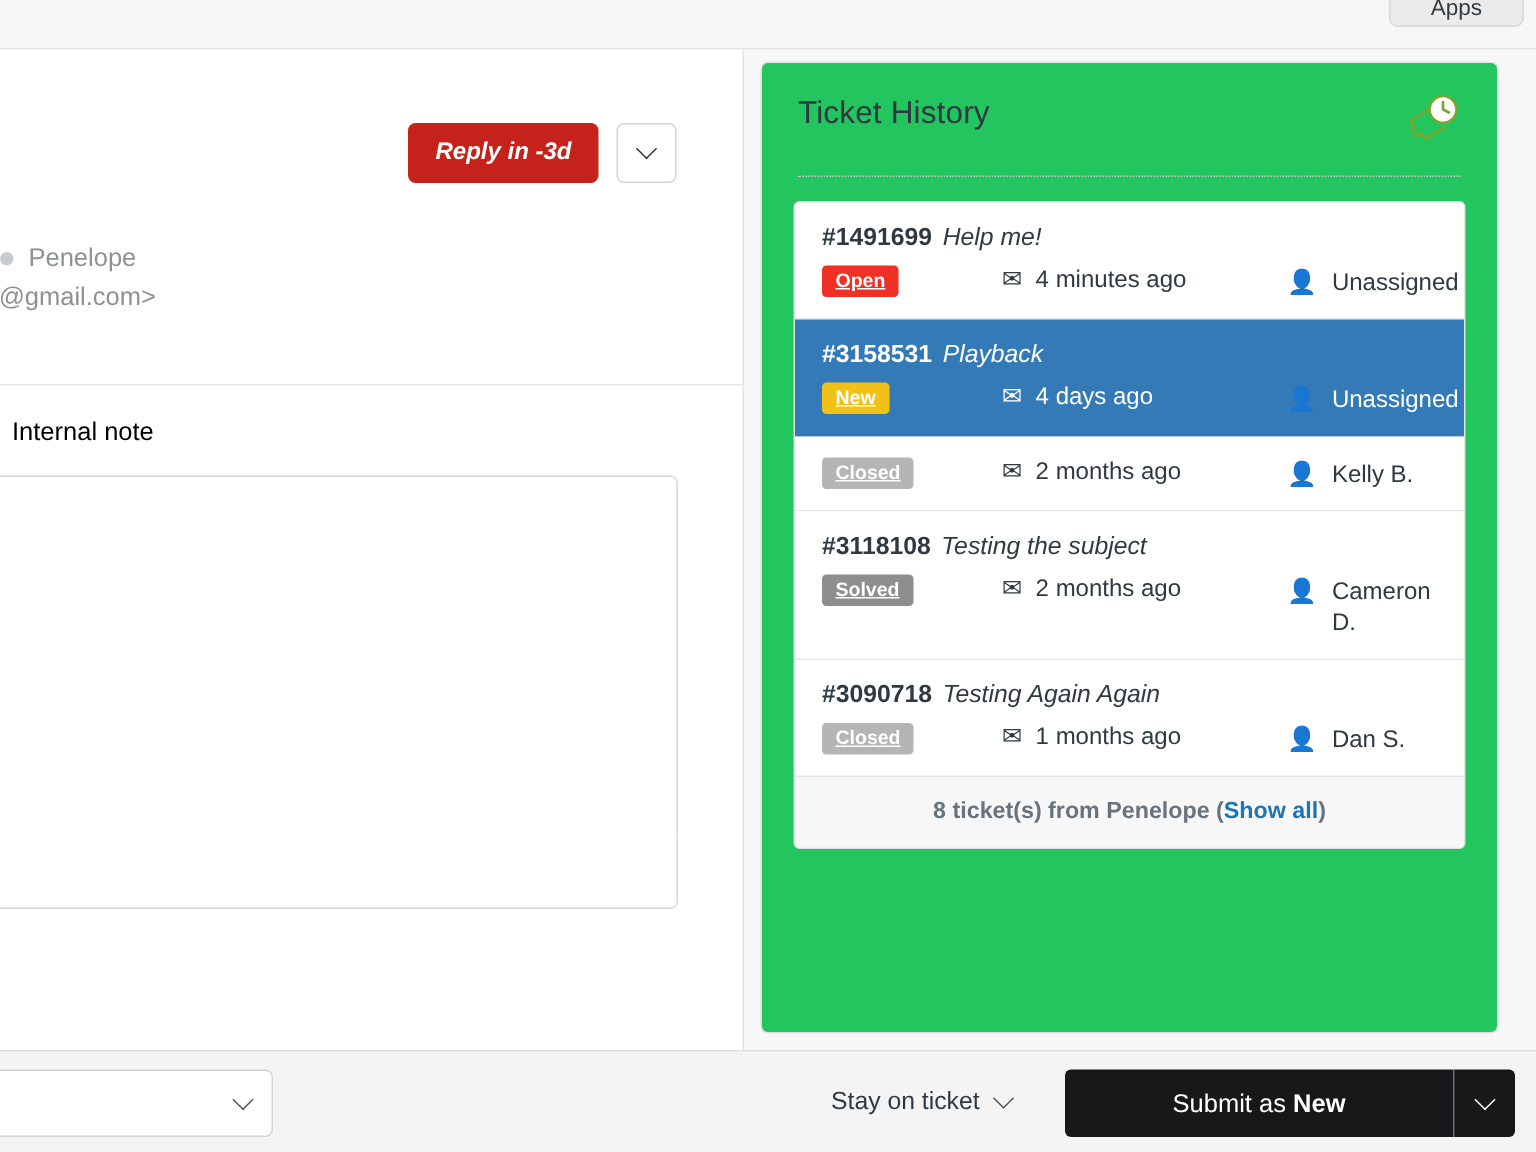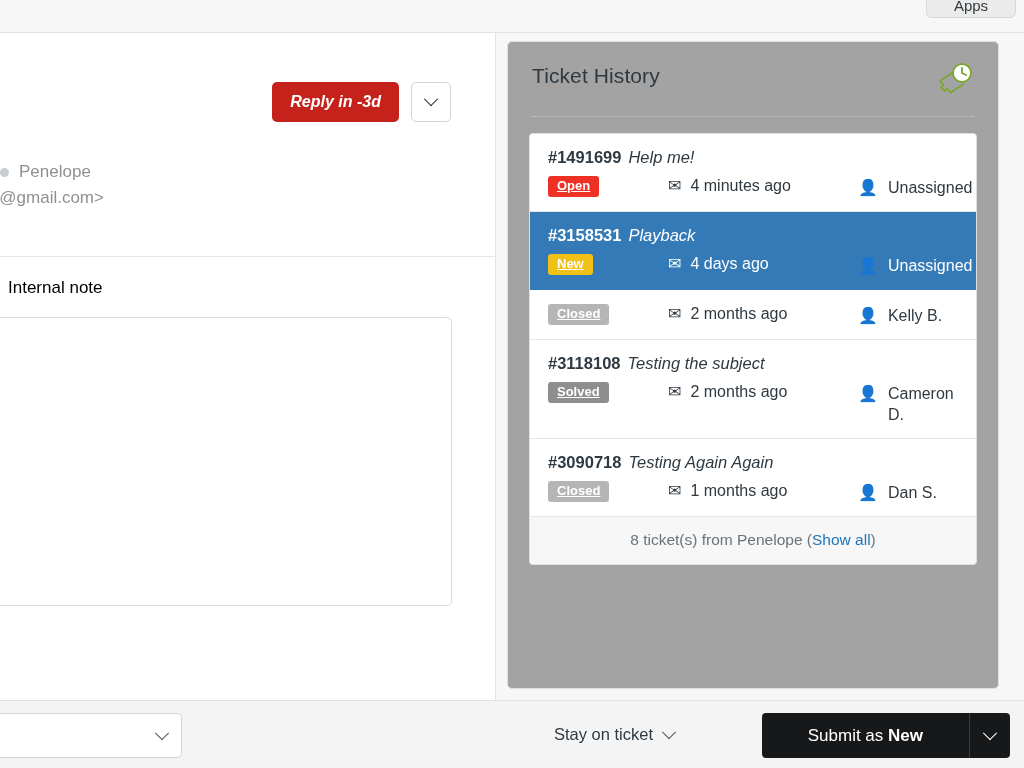--- a/index.html
+++ b/index.html
@@ -187,21 +187,21 @@
     background: #d9d9d9;
   }
 
   
   .sidebar {
     position: absolute;
     left: 507px;
     top: 41px;
     width: 492px;
     height: 648px;
-    background: #a3a3a3;
+    background: #22c55e;
     border: 1px solid #e0e0e0;
     border-radius: 5px;
     box-sizing: border-box;
   }
 
   .sidebar-header {
     position: relative;
     padding: 22px 24px 0 24px;
     display: flex;
     align-items: flex-start;
@@ -302,20 +302,21 @@
     color: #2f3941;
   }
   .ticket-row.selected .person-glyph { color: #ffffff; }
 
   .history-footer {
     padding: 14px 0 15px 0;
     text-align: center;
     background: #f7f7f7;
     font-size: 15.5px;
     color: #68737d;
+    font-weight: bold;
   }
   .show-all-link {
     color: #1f73b7;
     text-decoration: none;
     cursor: pointer;
   }
 
   
   .bottombar {
     position: absolute;
@@ -369,21 +370,21 @@
     top: 12px;
     display: flex;
     height: 45px;
   }
   .submit-btn {
     background: #17181a;
     color: #ffffff;
     border: none;
     font-family: "Liberation Sans", sans-serif;
     font-size: 17px;
-    padding: 0 46px;
+    padding: 0 72px;
     cursor: pointer;
     border-top-left-radius: 4px;
     border-bottom-left-radius: 4px;
     white-space: nowrap;
   }
   .submit-btn b { font-weight: bold; }
   .submit-caret {
     width: 40px;
     background: #17181a;
     border-left: 1px solid #3a3c3f;

